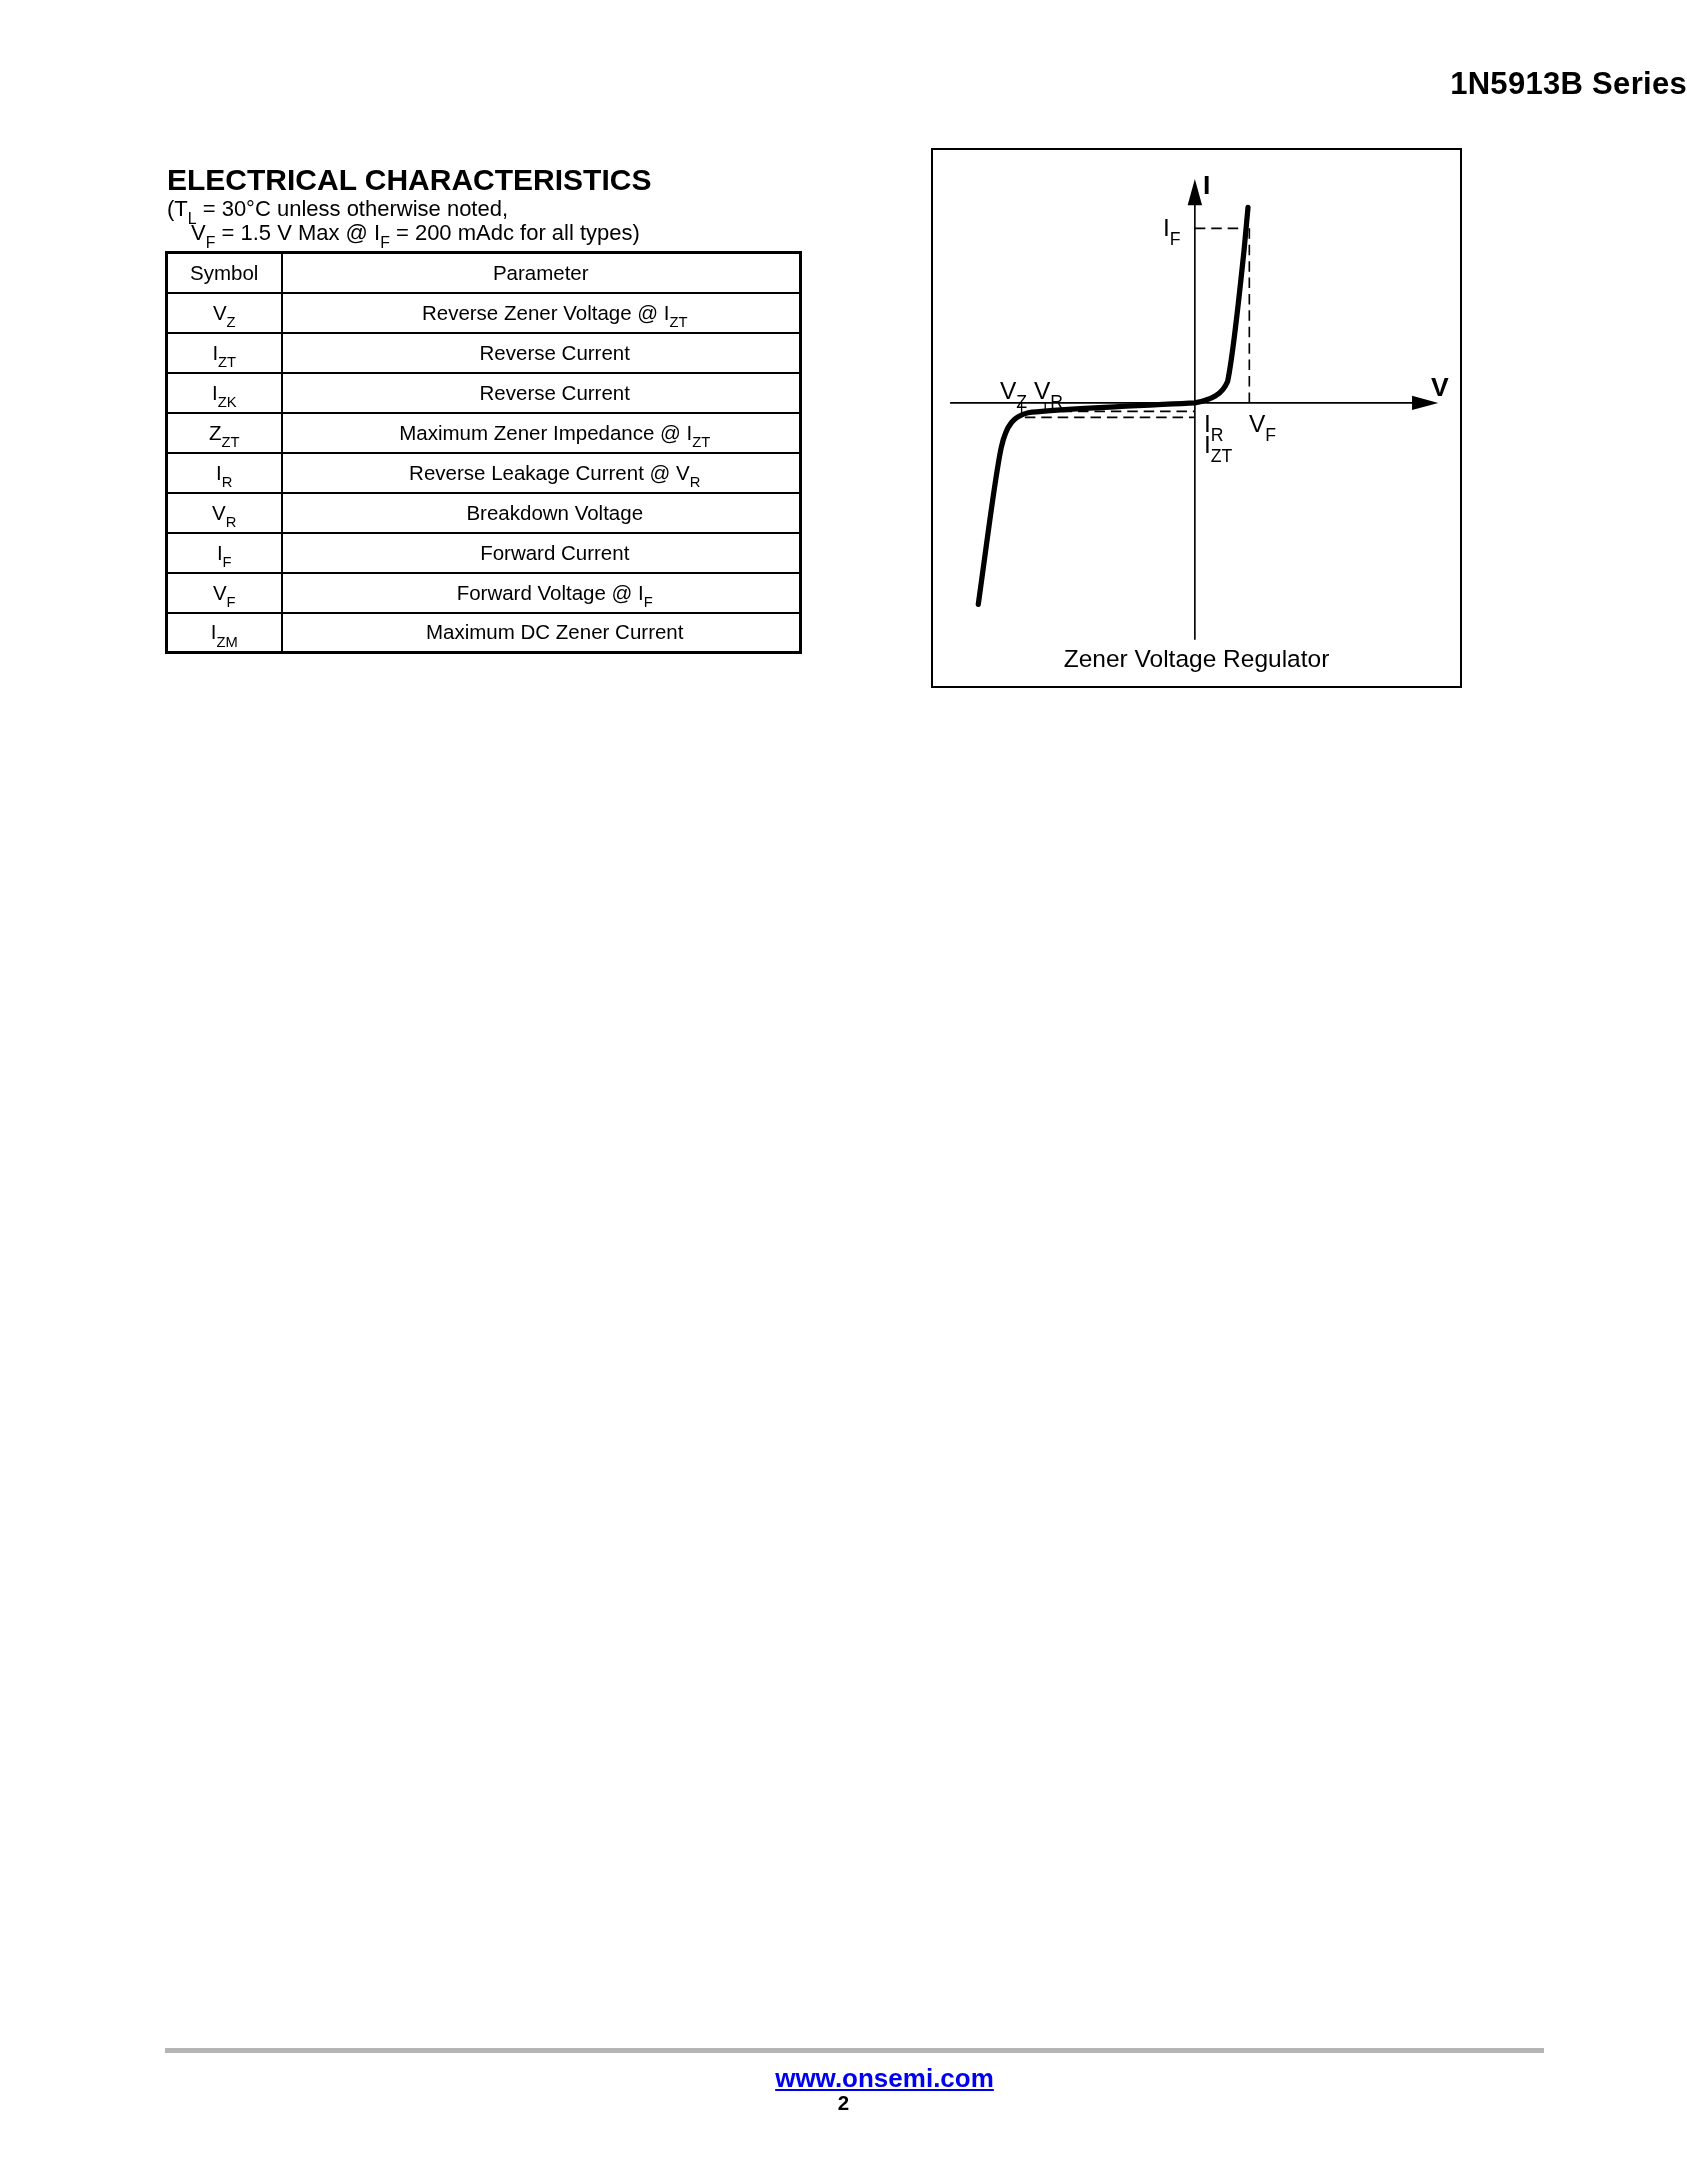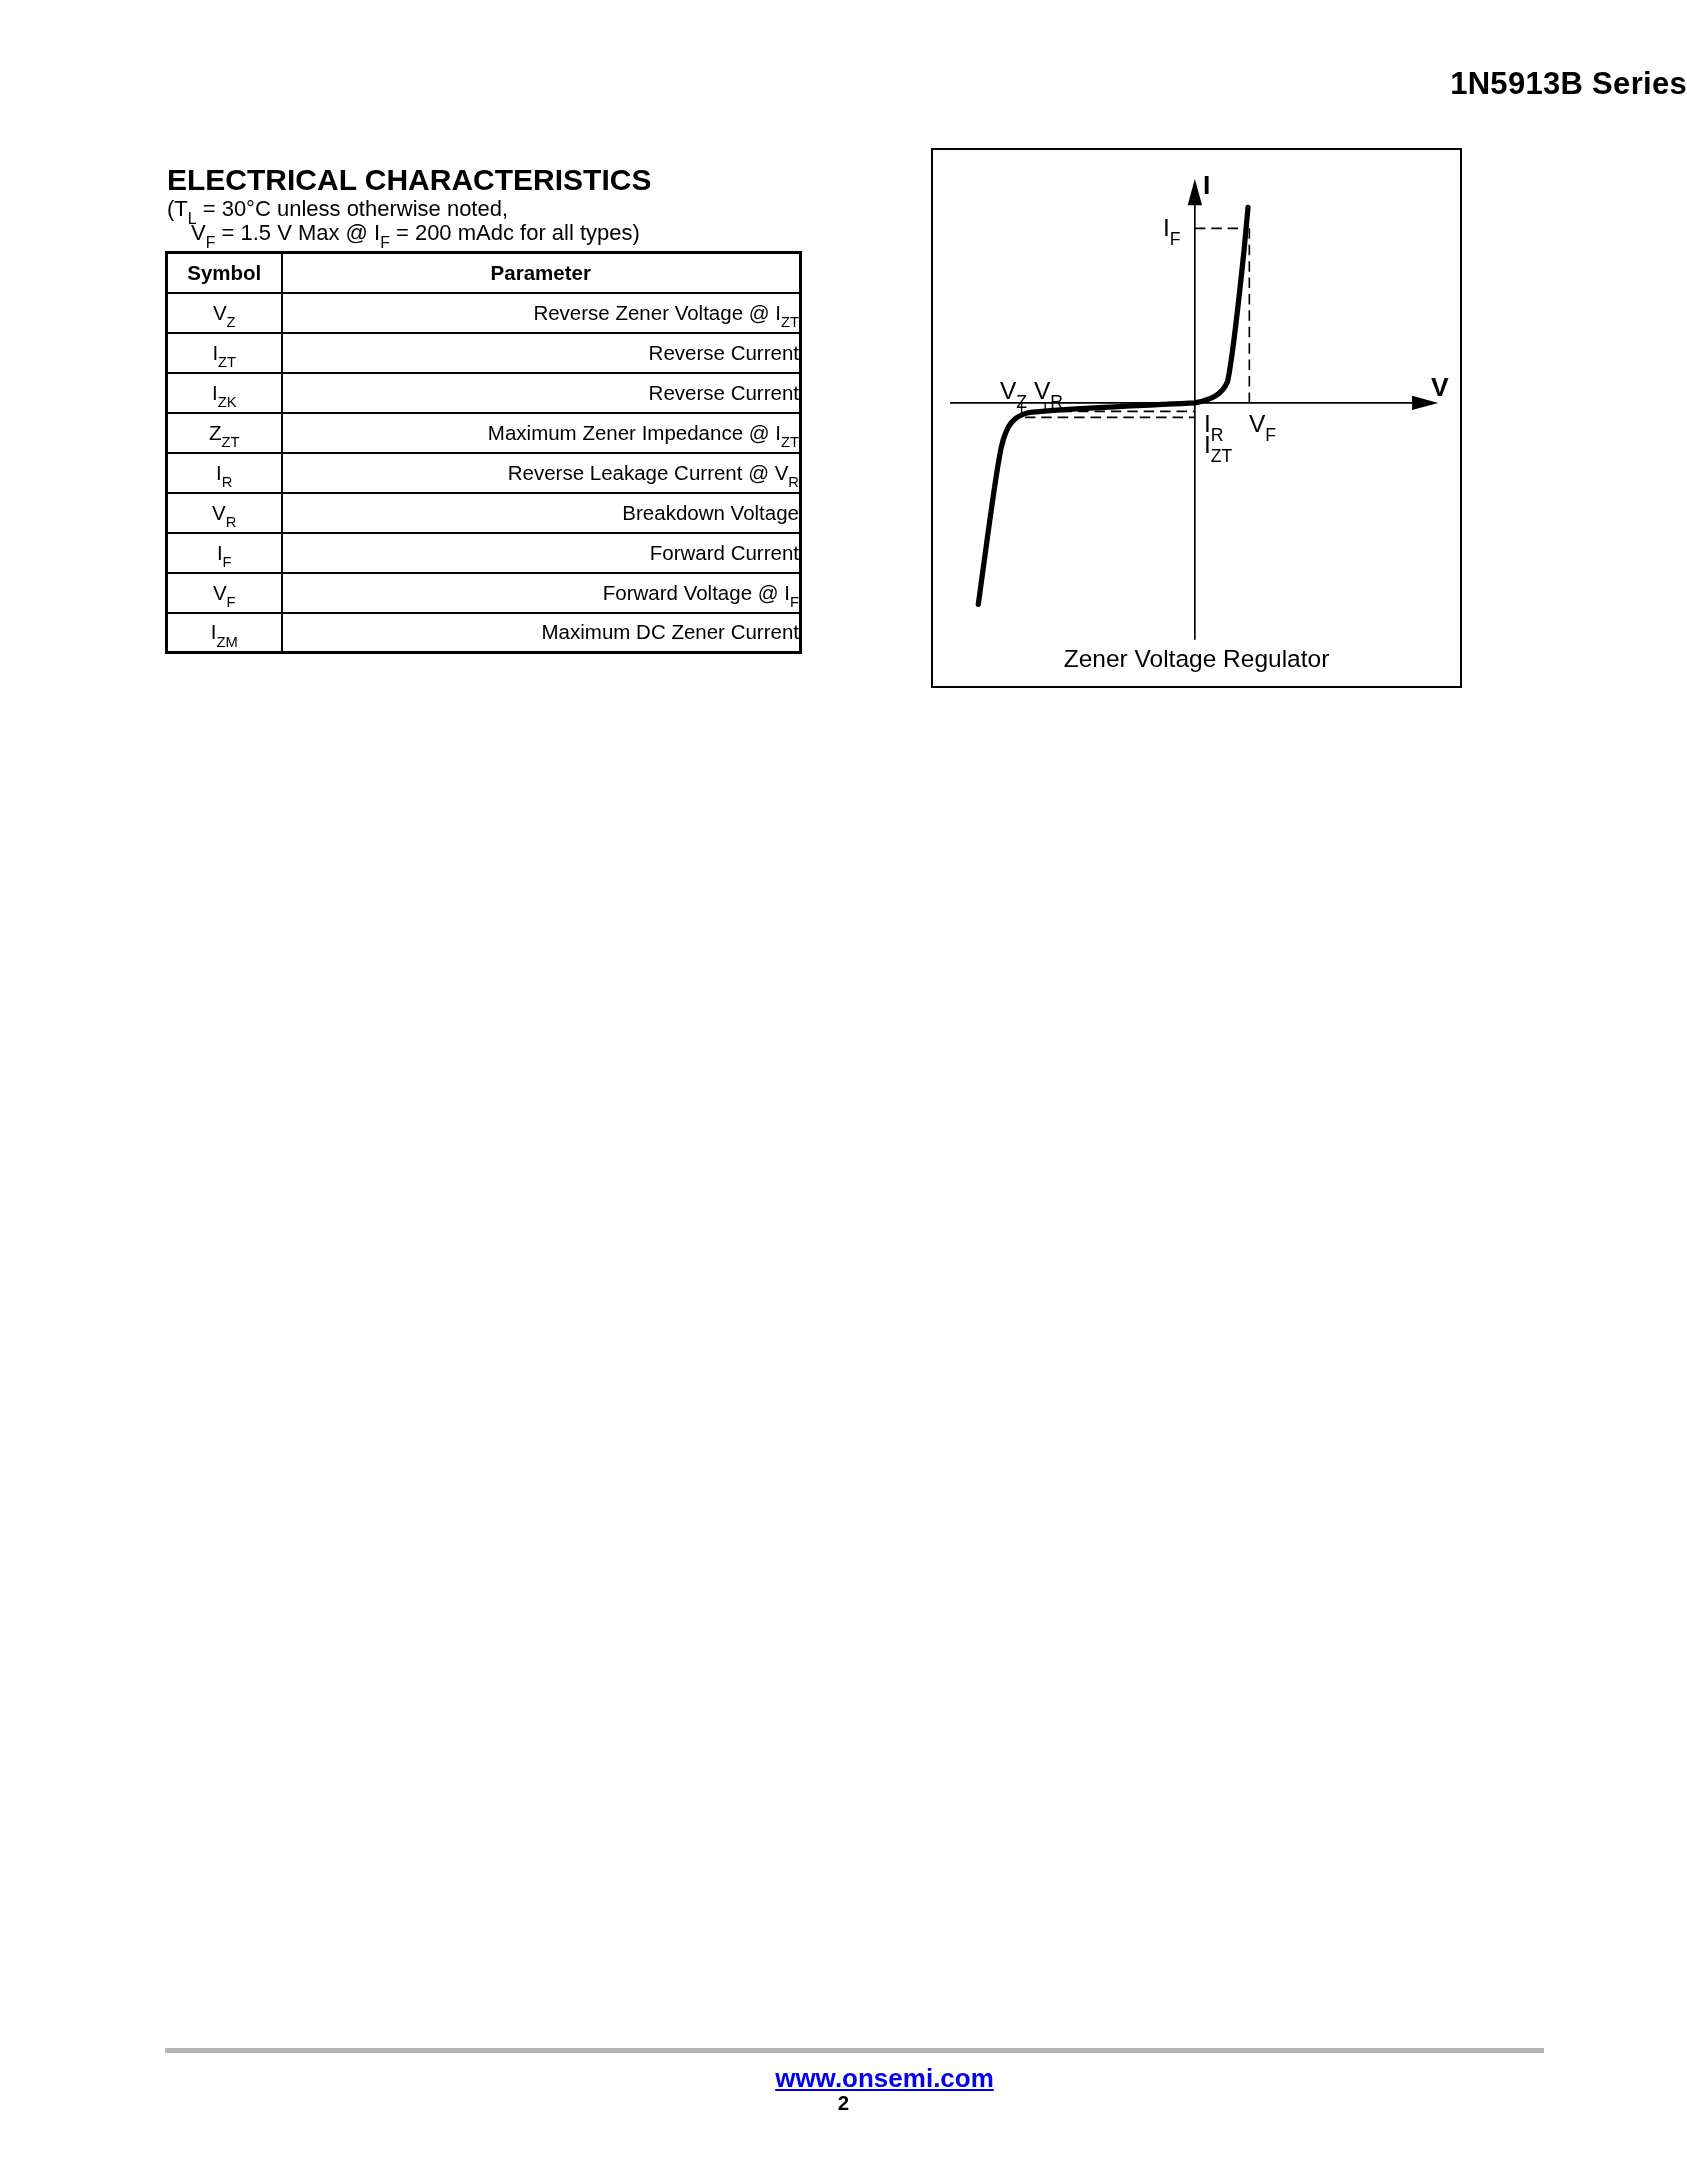--- a/index.html
+++ b/index.html
@@ -13,24 +13,24 @@
   .sec-heading { position: absolute; top: 163px; left: 167px; font-size: 30px; font-weight: bold; }
   .cond { position: absolute; left: 167px; font-size: 22px; line-height: 1.1; }
   .cond1 { top: 197px; }
   .cond2 { top: 221px; margin-left: 24px; }
 
   sub { font-size: 0.72em; line-height: 0; position: relative; top: 0.18em; }
 
   table.params { position: absolute; top: 251px; left: 165px; width: 634px;
                  border-collapse: collapse; border: 3.3px solid #000; table-layout: fixed; }
   table.params th, table.params td { border: 2px solid #000; font-size: 20.5px; vertical-align: middle; }
-  table.params thead th { height: 40px; font-weight: bold; text-align: center; border-bottom: 2.6px solid #000; }
+  table.params thead th { height: 40px; font-weight: normal; text-align: center; border-bottom: 2.6px solid #000; }
   table.params tbody td { height: 40px; }
   td.sym { text-align: center; }
-  td.par { text-align: right; padding-left: 28px; }
+  td.par { text-align: center; padding-left: 28px; }
 
   .figure { position: absolute; left: 931px; top: 148px; width: 531px; height: 540px;
             border: 2px solid #000; background: #fff; }
   .figure svg { position: absolute; left: 0; top: 0; width: 100%; height: 100%; }
   .flabel { position: absolute; font-size: 24.5px; line-height: 1; white-space: nowrap; }
   .flabel.axis { font-size: 26.5px; font-weight: bold; }
   .fig-caption { position: absolute; top: 495px; left: 0; width: 100%; text-align: center;
                  font-size: 24.5px; font-weight: normal; }
 
   .footer-rule { position: absolute; left: 165px; top: 2048px; width: 1379px; height: 5.3px; }

